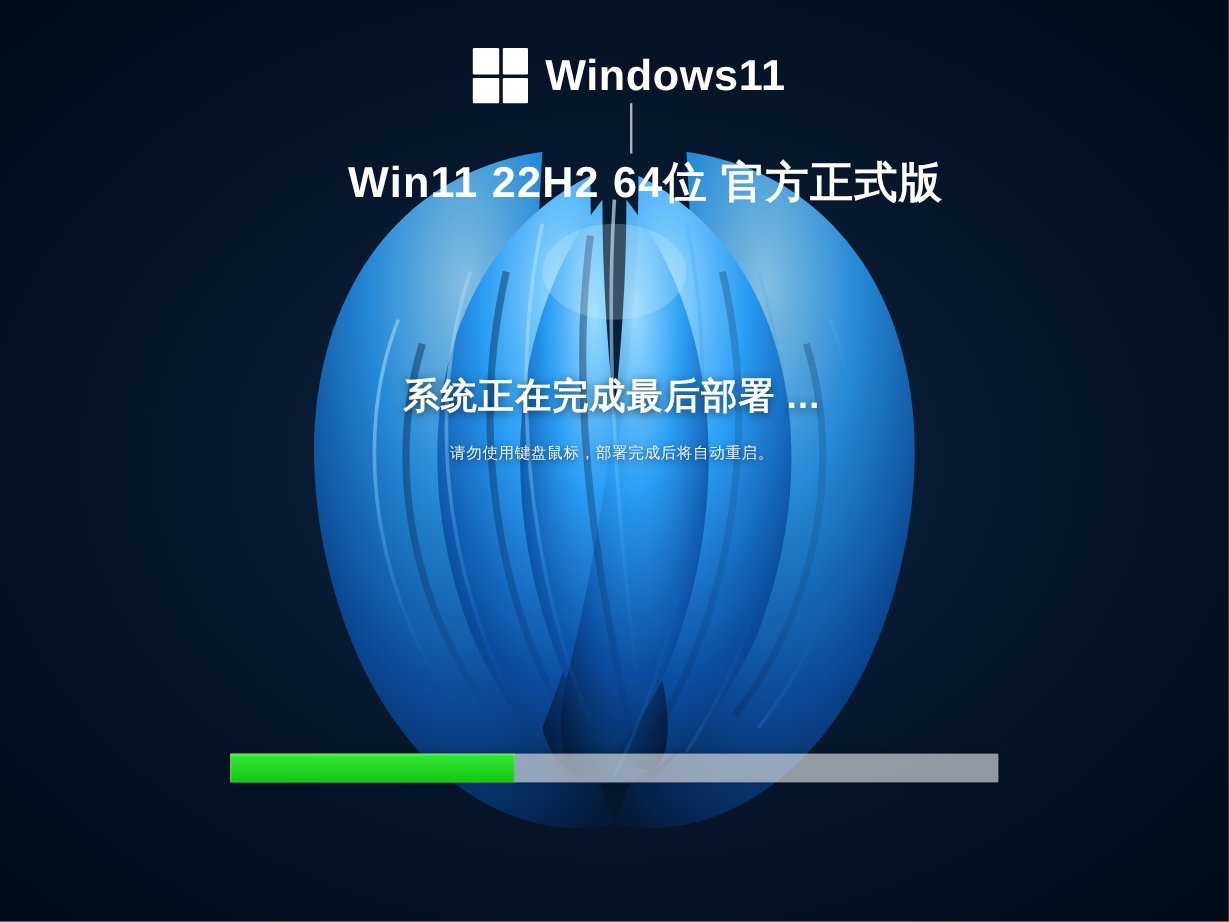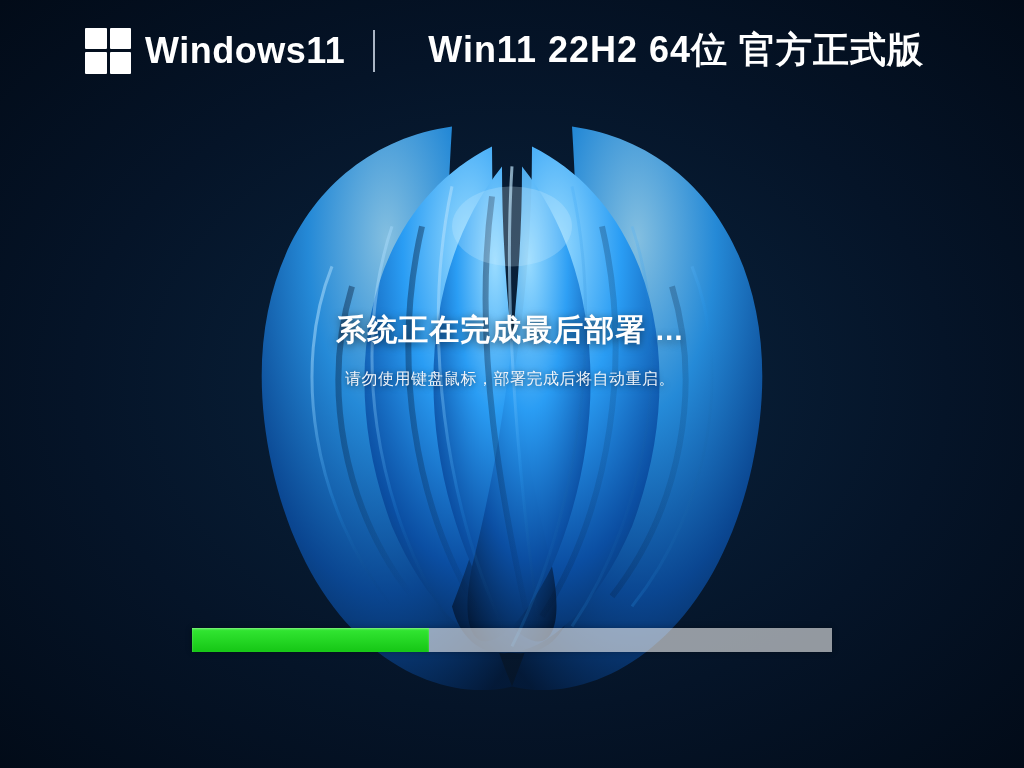--- a/index.html
+++ b/index.html
@@ -22,26 +22,27 @@
       left: 50%;
       top: 50%;
       transform: translate(-50%, -48%);
       width: 620px;
       height: 620px;
       pointer-events: none;
     }
     
     .header {
       position: absolute;
-      top: 26px;
+      top: 40px;
       left: 85px;
       right: 60px;
       display: flex;
       align-items: center;
       z-index: 10;
+      flex-direction: column;
     }
     
     .logo-group {
       display: flex;
       align-items: center;
       gap: 14px;
     }
     
     .windows-logo {
       width: 46px;
@@ -92,21 +93,21 @@
       color: #ffffff;
       font-size: 30px;
       font-weight: 700;
       letter-spacing: 1px;
       text-shadow: 0 2px 8px rgba(0,0,0,0.6);
     }
     
     .status-sub {
       margin-top: 18px;
       color: #f0f4fa;
-      font-size: 16px;
+      font-size: 13px;
       font-weight: 500;
       letter-spacing: 0.5px;
       text-shadow: 0 1px 6px rgba(0,0,0,0.6);
     }
     
     .progress-bar {
       position: absolute;
       bottom: 116px;
       left: 50%;
       transform: translateX(-50%);

